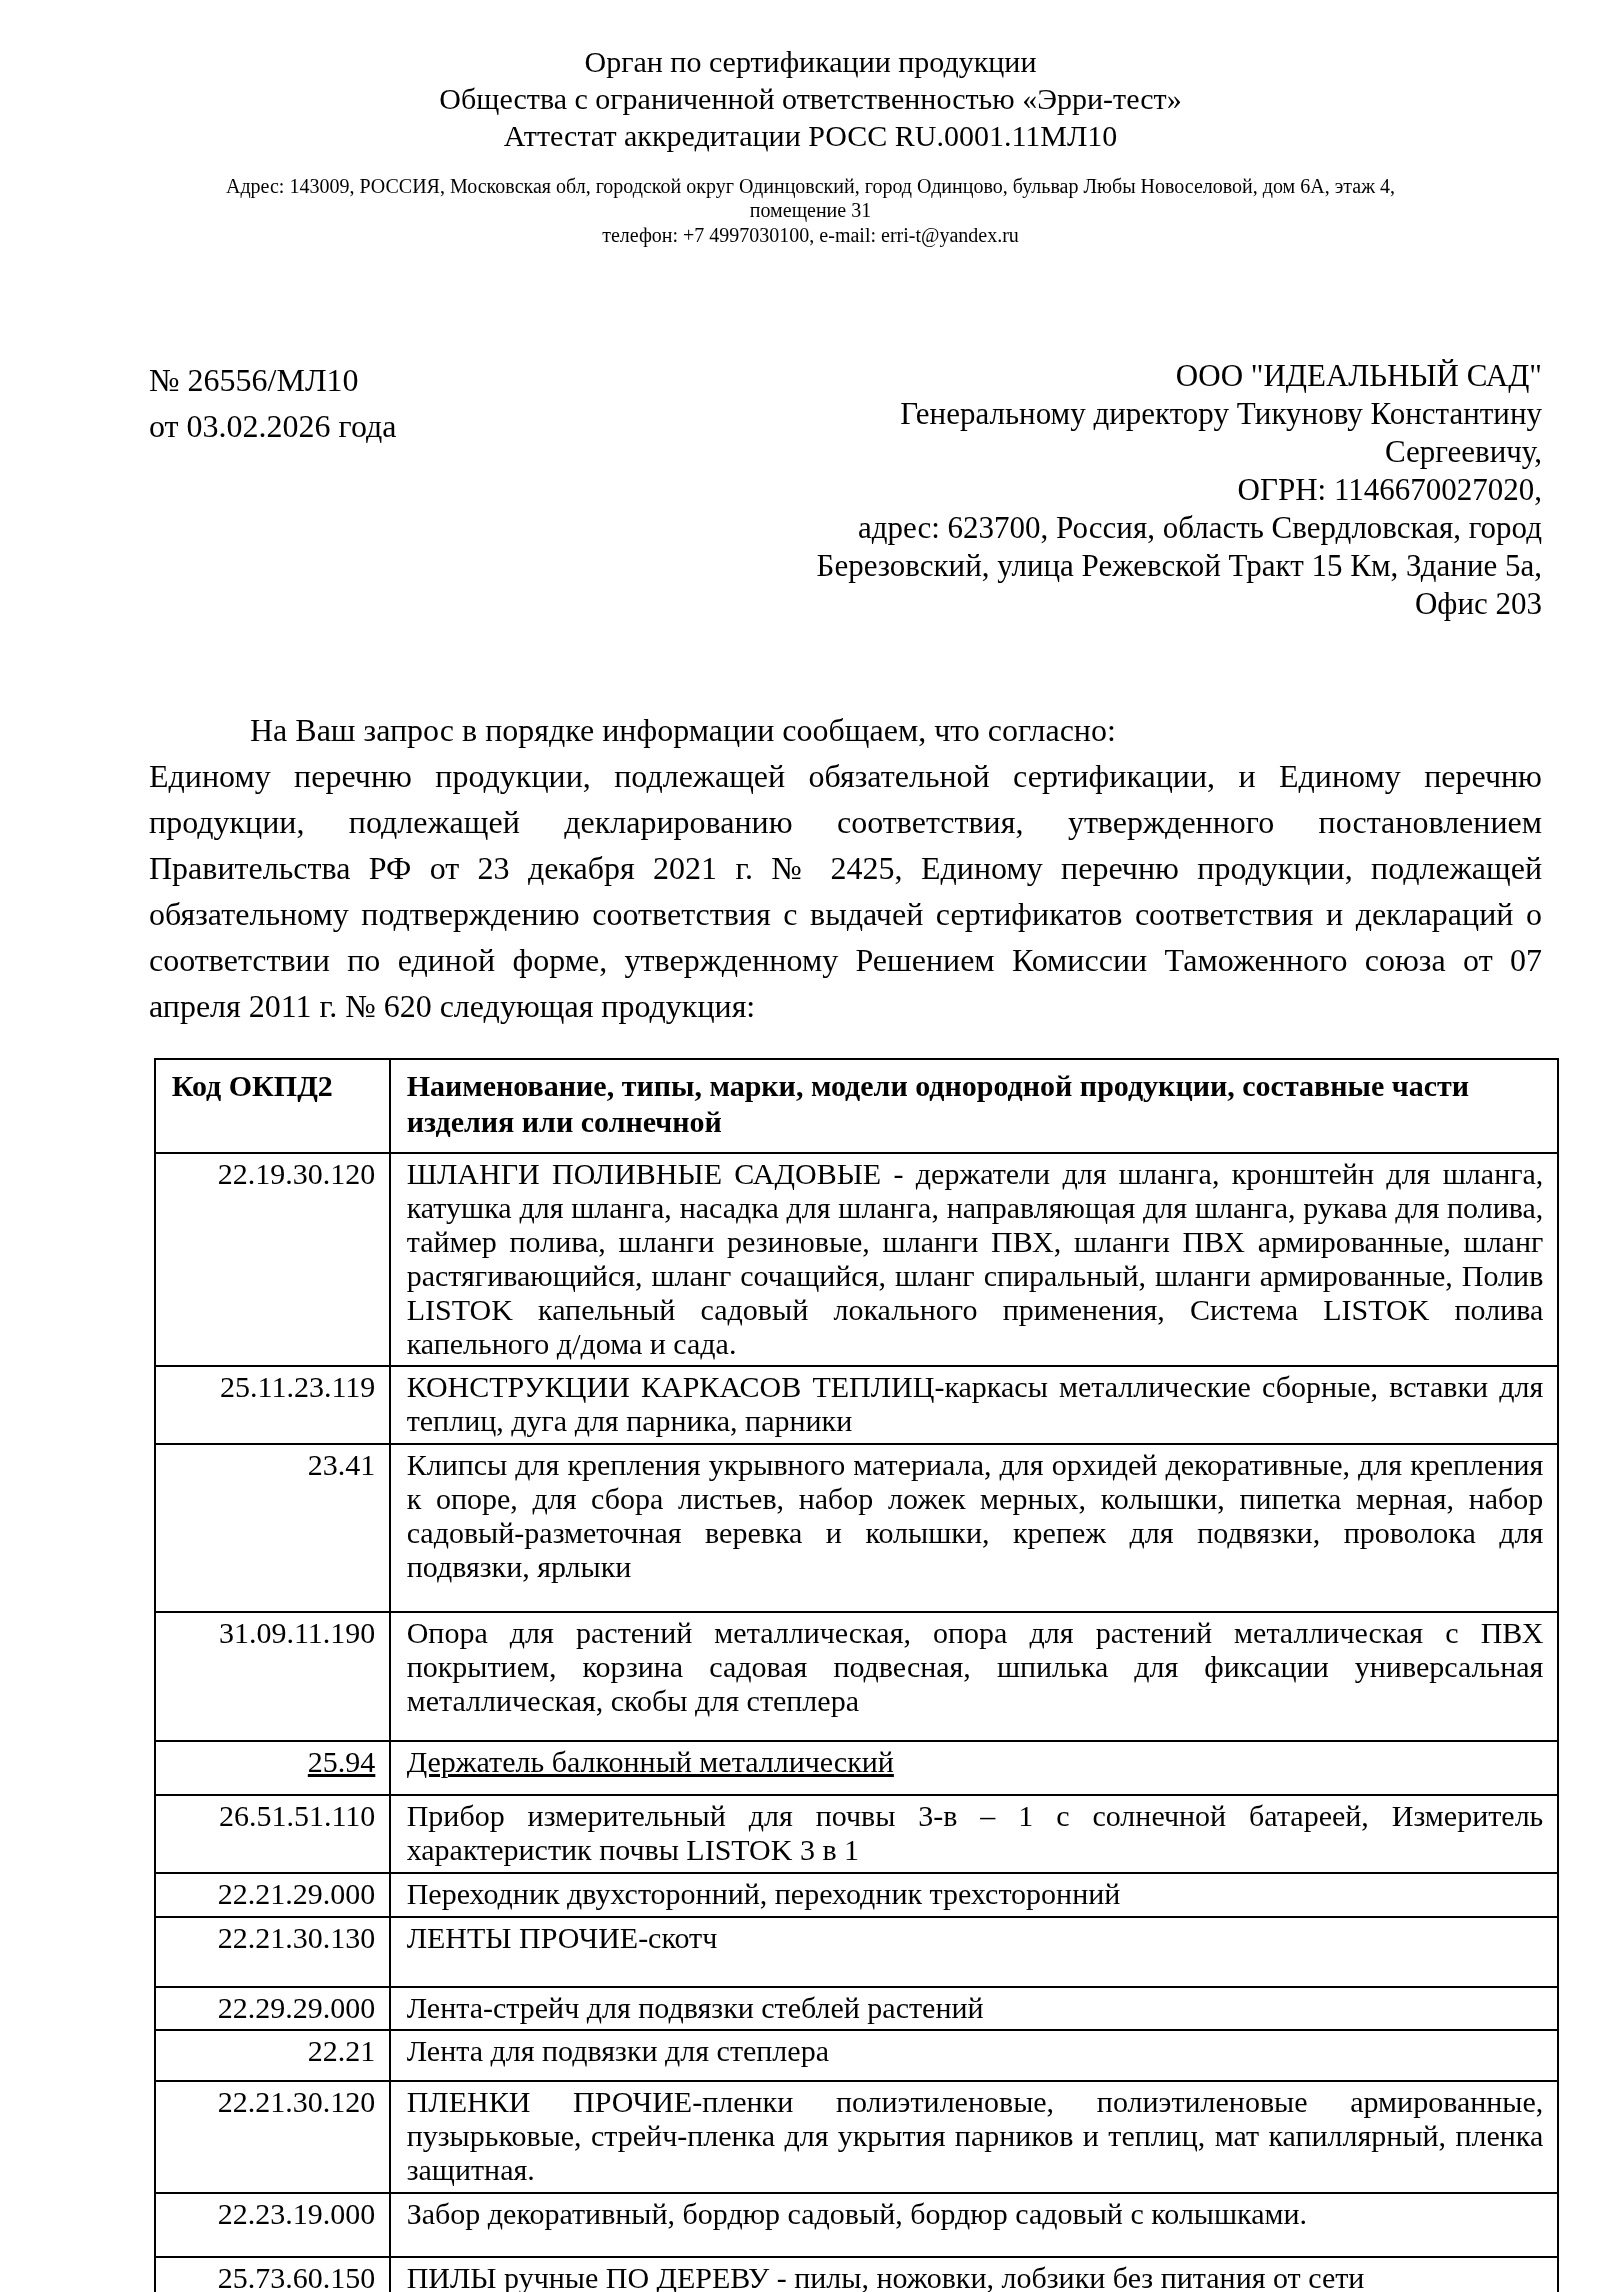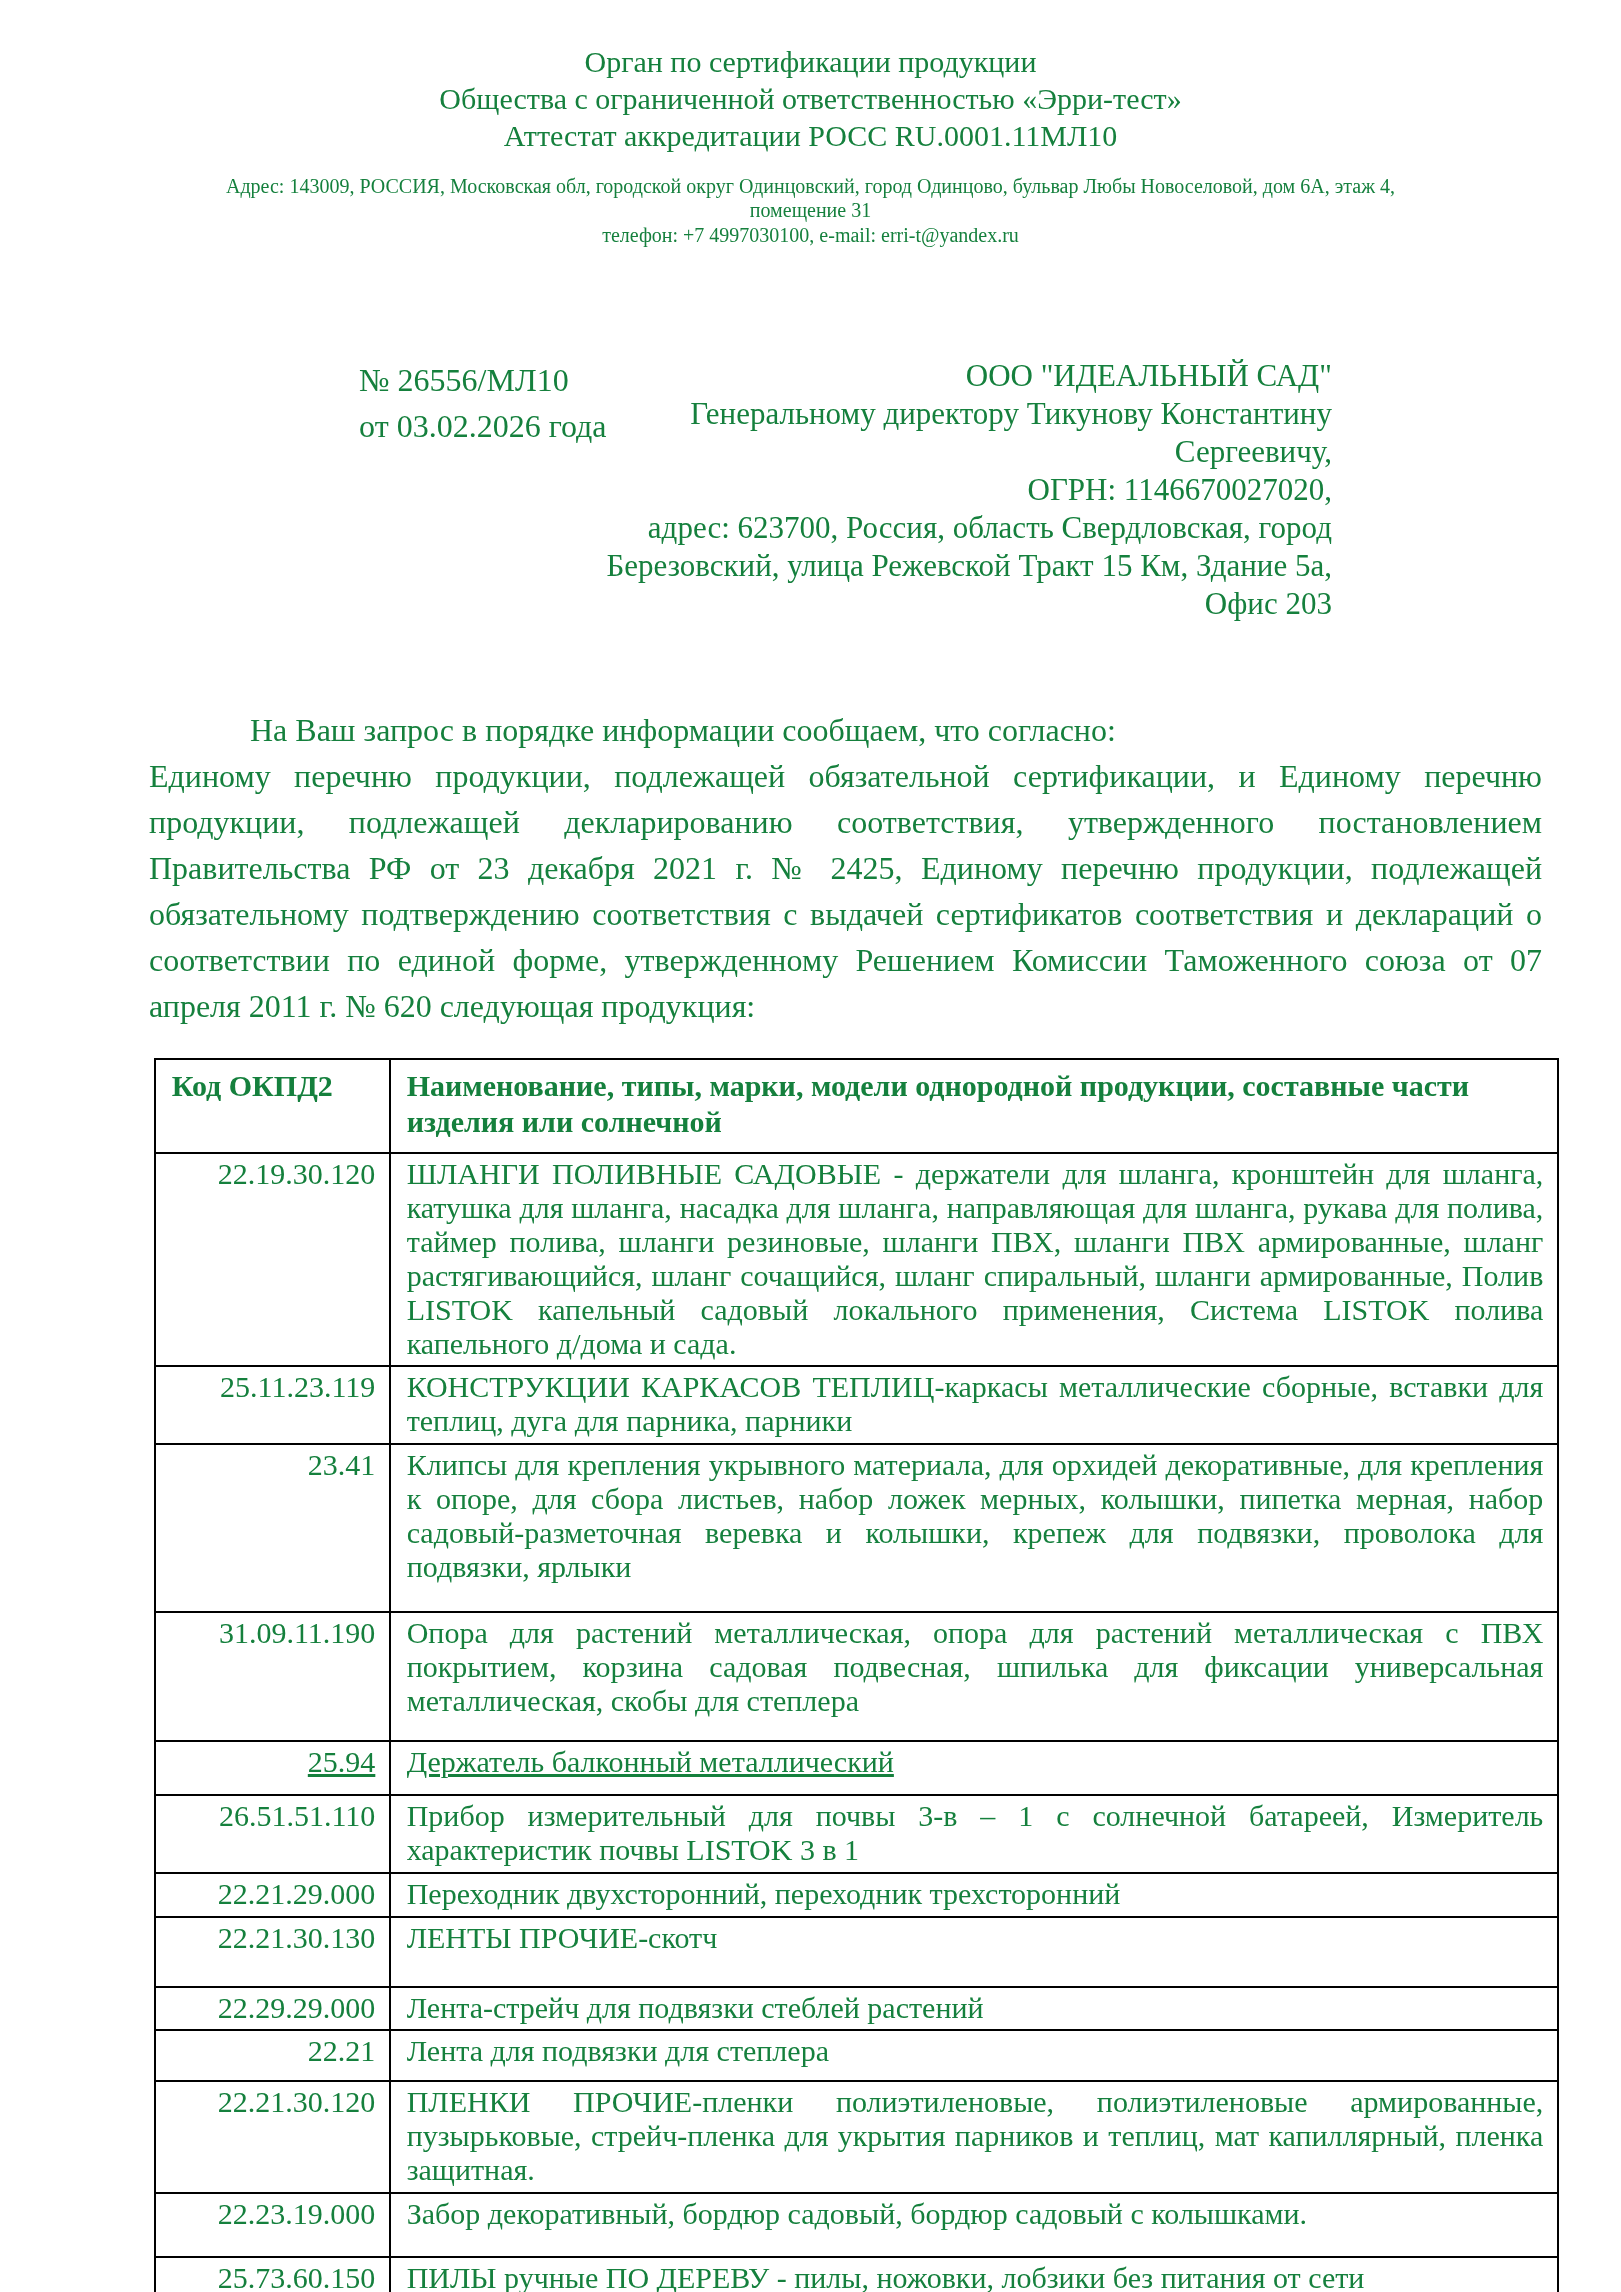--- a/index.html
+++ b/index.html
@@ -1,34 +1,34 @@
 <!DOCTYPE html>
 <html lang="ru"><head>
 <meta charset="utf-8">
 <style>
   html,body{margin:0;padding:0;background:#e8e8e8;}
   .page{
     position:relative;
     width:1621px;height:2293px;
     margin:0 auto;
     background:#ffffff;
-    color:#15803d;
+    color:#000000;
     font-family:"Liberation Serif","DejaVu Serif",serif;
     overflow:hidden;
   }
   
   .letterhead{padding-top:43px;text-align:center;}
   .lh-line{font-size:30px;line-height:37px;}
   .lh-address{margin-top:19.6px;}
   .lh-small{font-size:20px;line-height:24.5px;}
   
   .ref-row{
     margin:110px 79px 0 149px;
     display:flex;
-    justify-content:center;
+    justify-content:space-between;
     align-items:flex-start;
   }
   .ref-left{font-size:32px;line-height:46px;white-space:nowrap;}
   .recipient{
     font-size:31px;line-height:38px;
     text-align:right;
     max-width:980px;
   }
   
   .intro{

